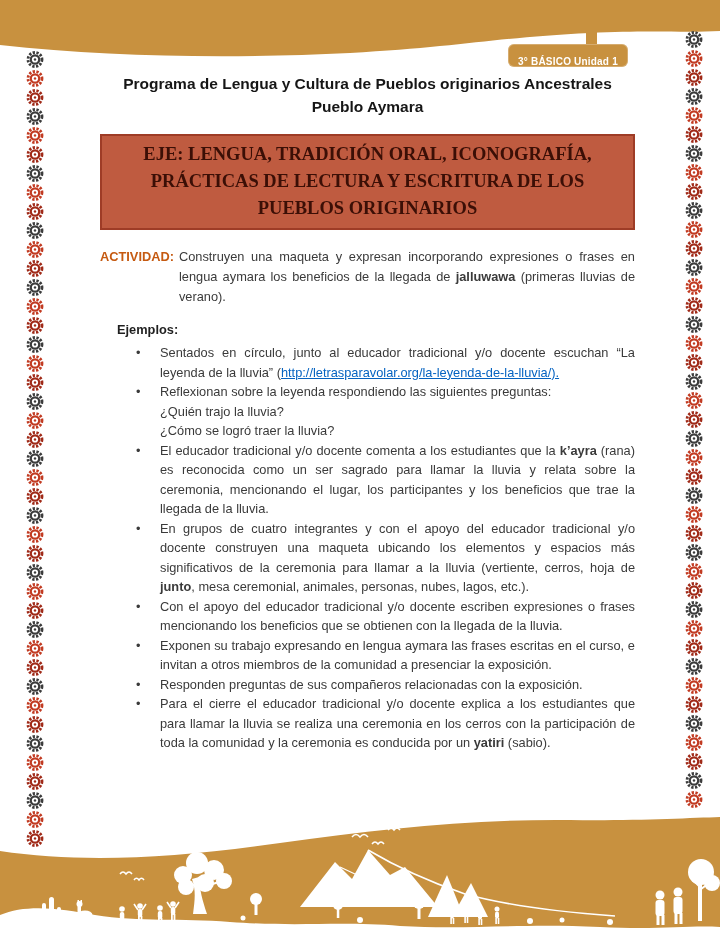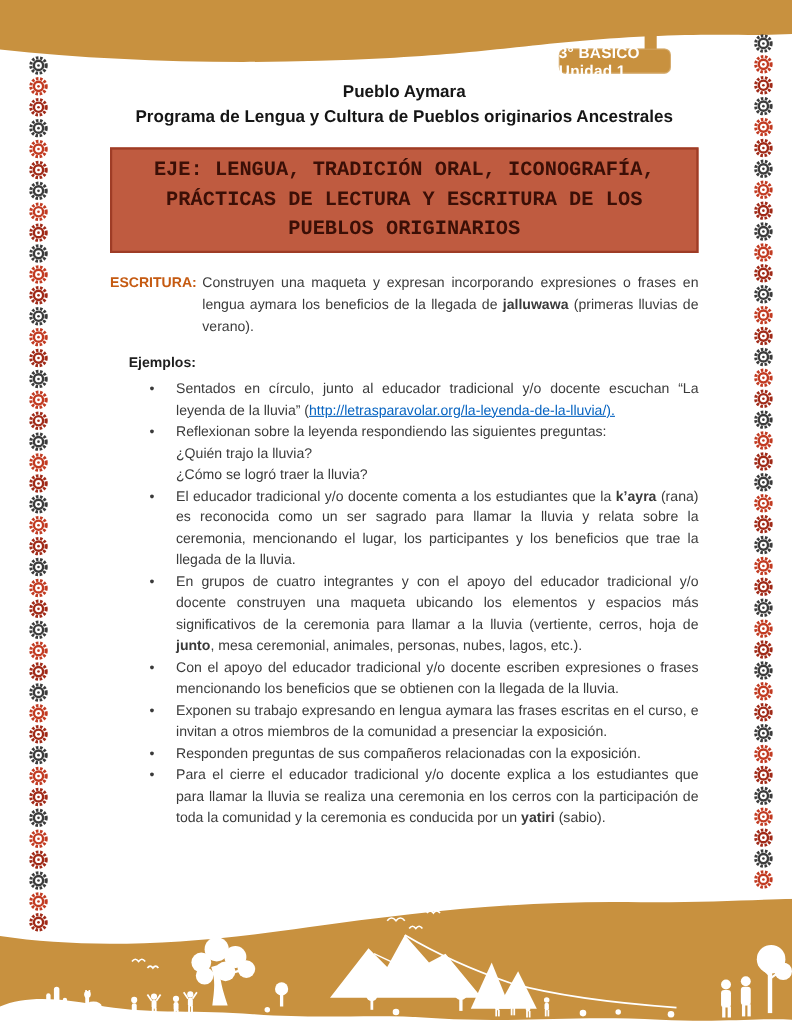--- a/index.html
+++ b/index.html
@@ -7,37 +7,37 @@
     width:720px;height:932px;position:relative;overflow:hidden;
     background:#ffffff;
     font-family:"Liberation Sans",sans-serif;
     color:#3a3a3a;
   }
   
   .band-top{position:absolute;top:0;left:0;width:720px;height:70px;}
   
   .badge-tab{position:absolute;left:586px;top:28px;width:11px;height:20px;background:#c8913f;}
   .badge{
-    position:absolute;left:508px;top:44px;width:102px;height:23px;
+    position:absolute;left:508px;top:44px;width:120px;height:23px;
     background:#c8913f;border-radius:6px;
-    display:flex;align-items:center;justify-content:center;
-    color:#fff;font-size:14px;font-weight:600;letter-spacing:.2px;
+    display:flex;align-items:flex-end;justify-content:center;
+    color:#fff;font-size:10px;font-weight:600;letter-spacing:.2px;
     box-shadow:inset 0 0 0 1px rgba(255,255,255,.25);
   }
   
   .rosettes{position:absolute;display:flex;flex-direction:column;align-items:center;width:24px;}
   #rosettes-left{left:23px;top:50px;}
   #rosettes-right{left:682px;top:30px;}
   .rosettes svg{display:block;height:19px;width:20px;}
   
   .content{position:absolute;left:100px;top:72px;width:535px;}
   .title{text-align:center;font-weight:bold;font-size:15.5px;line-height:23px;color:#161616;}
   .eje{
     margin-top:16px;background:#bf5b40;border:2px solid #9e3c26;
-    color:#3b0f06;font-family:Liberation Mono, monospace;font-weight:bold;
+    color:#3b0f06;font-family:Liberation Serif, serif;font-weight:bold;
     font-size:18.5px;line-height:27px;text-align:center;padding:5px 10px 6px;
   }
   .contexto{margin-top:24px;color:#ba1600;font-weight:bold;font-size:13.5px;}
   .actividad{margin-top:17px;display:flex;font-size:12.8px;line-height:20px;}
   .actividad .alabel{color:#c55a11;font-weight:bold;white-space:nowrap;margin-right:5px;}
   .actividad .atext{flex:1;text-align:justify;}
   .ejemplos-label{margin-top:15px;font-weight:bold;font-size:12.8px;color:#1f1f1f;margin-left:17px;}
   ul.bullets{list-style:none;margin:6px 0 0;padding:0 0 0 36px;}
   ul.bullets li{display:flex;font-size:12.8px;line-height:19.5px;}
   .marker{width:24px;flex:none;}
@@ -474,31 +474,31 @@
     </svg>
     <svg viewBox="0 0 20 19">
       <circle cx="10" cy="9.5" r="7" fill="none" stroke="#c23b22" stroke-width="2.8" stroke-dasharray="2.3 1.5"></circle>
       <circle cx="10" cy="9.5" r="4.2" fill="none" stroke="#c23b22" stroke-width="2.2"></circle>
       <circle cx="10" cy="9.5" r="1.2" fill="#c23b22"></circle>
     </svg>
   </div>
 
 <div class="content">
   <div class="title">
+    <div>Programa de Lengua y Cultura de Pueblos originarios Ancestrales</div>
     <div>Pueblo Aymara</div>
-    <div>Programa de Lengua y Cultura de Pueblos originarios Ancestrales</div>
   </div>
 
   <div class="eje">
     <span>EJE: LENGUA, TRADICIÓN ORAL, ICONOGRAFÍA, PRÁCTICAS DE LECTURA Y ESCRITURA DE LOS PUEBLOS ORIGINARIOS</span>
   </div>
 
 
   <div class="actividad">
-    <span class="alabel">ESCRITURA:</span>
+    <span class="alabel">ACTIVIDAD:</span>
     <div class="atext"><span>Construyen una maqueta y expresan incorporando expresiones o frases en lengua aymara los beneficios de la llegada de </span><span class="b">jalluwawa</span><span> (primeras lluvias de verano).</span></div>
   </div>
 
   <div class="ejemplos-label">Ejemplos:</div>
 
   <ul class="bullets">
       <li>
         <span class="marker">•</span>
         <div class="btext"><span>Sentados en círculo, junto al educador tradicional y/o docente escuchan “La leyenda de la lluvia” (</span><span class="lnk">http://letrasparavolar.org/la-leyenda-de-la-lluvia/).</span></div>
       </li>

